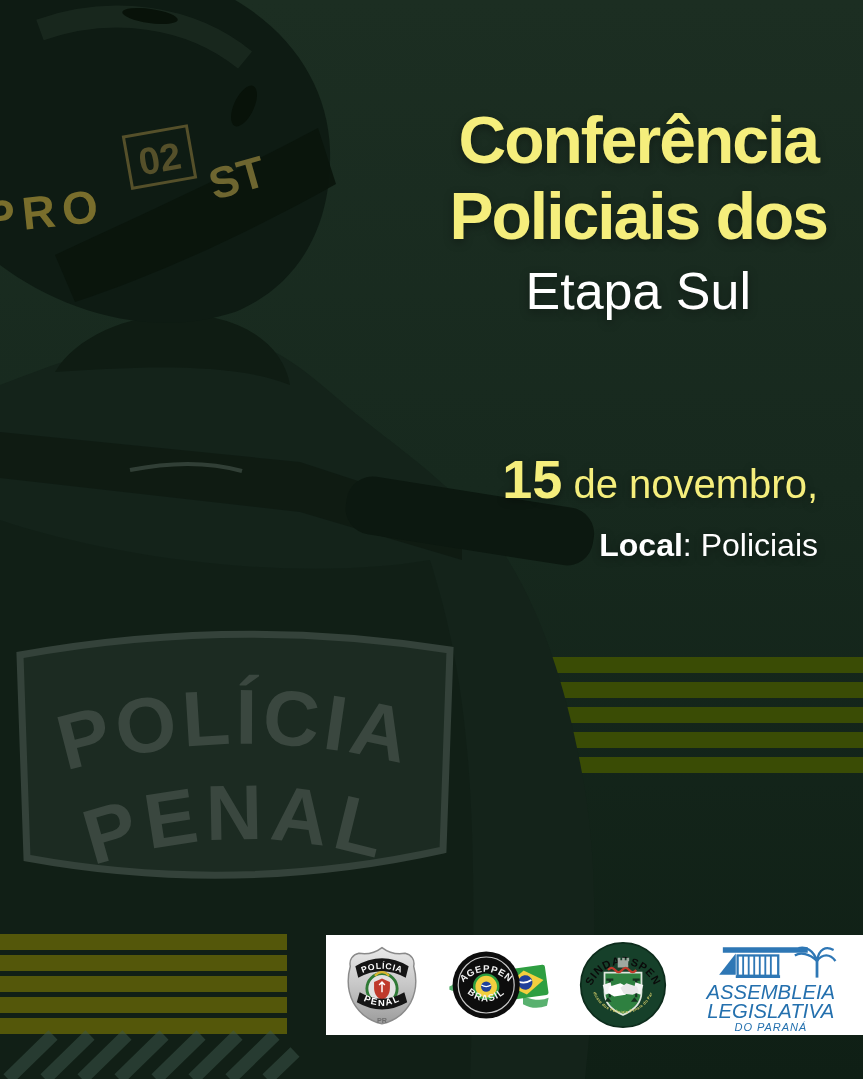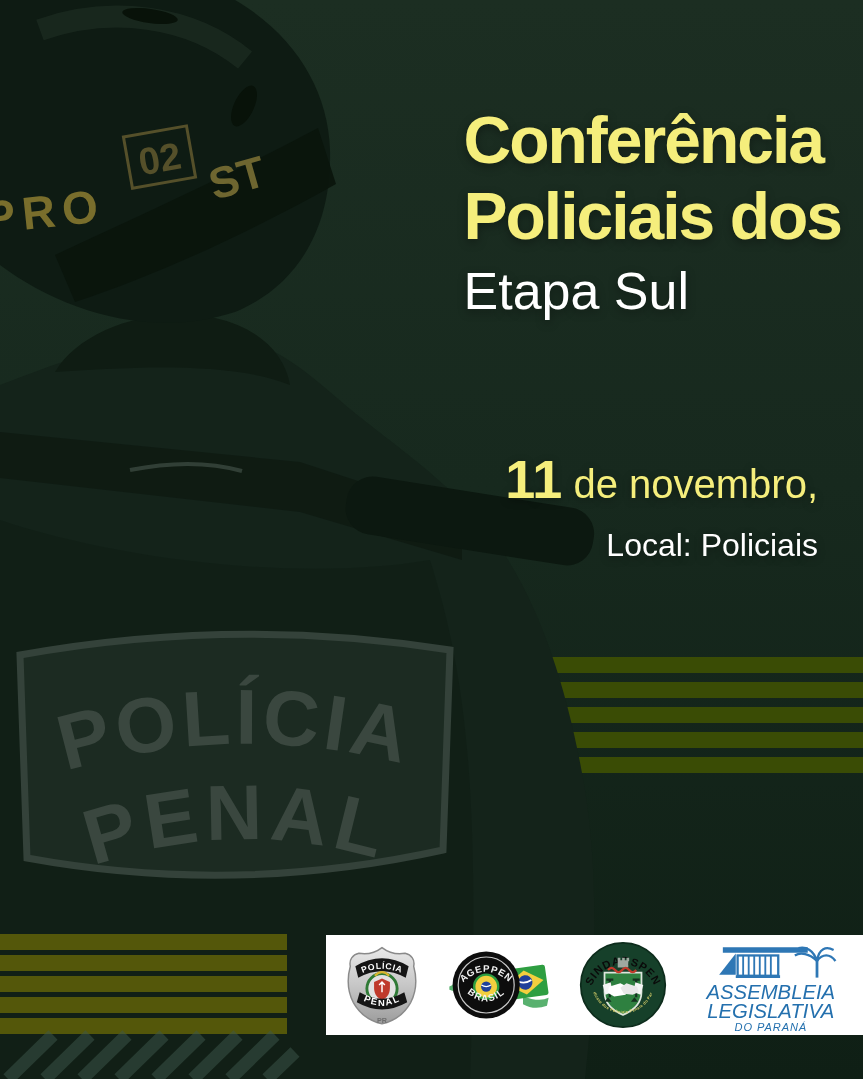--- a/index.html
+++ b/index.html
@@ -3,36 +3,36 @@
 <meta charset="utf-8">
 <style>
   html,body{margin:0;padding:0;background:#000;}
   .poster{
     position:relative;width:863px;height:1079px;overflow:hidden;
     font-family:"Liberation Sans","DejaVu Sans",sans-serif;
     background:#15261B;
   }
   .scene{position:absolute;left:0;top:0;width:863px;height:1079px;display:block;}
   .title-block{
-    position:absolute;top:102px;right:22px;text-align:left;
+    position:absolute;top:102px;right:36px;text-align:center;
     color:#F5EE7C;font-weight:bold;font-size:66px;line-height:76px;letter-spacing:-2px;
     text-shadow:0 3px 10px rgba(0,0,0,0.35);
   }
   .subtitle{
     margin-top:8px;color:#FFFFFF;font-weight:normal;font-size:52px;
     line-height:58px;letter-spacing:0;
   }
   .date-block{
     position:absolute;top:452px;right:45px;text-align:right;
     color:#F5EE7C;font-size:40px;line-height:54px;
     text-shadow:0 2px 8px rgba(0,0,0,0.35);
   }
   .date-line .big{font-size:54px;font-weight:bold;}
   .location-line{margin-top:14px;color:#FFFFFF;font-size:32px;line-height:40px;}
-  .location-line .bold{font-weight:normal;}
+  .location-line .bold{font-weight:bold;}
   .logo-bar{
     position:absolute;left:326px;top:935px;width:537px;height:100px;
     background:#FFFFFF;display:flex;align-items:center;justify-content:space-around;
     padding:0 6px;box-sizing:border-box;
   }
   .logo-bar svg{flex:0 0 auto;display:block;}
   text{font-family:"Liberation Sans","DejaVu Sans",sans-serif;}
 </style>
 </head>
 <body>
@@ -121,21 +121,21 @@
     </g>
   </svg>
 
   <div class="title-block">
     <div>Conferência</div>
     <div>Policiais dos</div>
     <div class="subtitle">Etapa Sul</div>
   </div>
 
   <div class="date-block">
-    <div class="date-line"><span class="big">11</span><span> de novembro,</span></div>
+    <div class="date-line"><span class="big">15</span><span> de novembro,</span></div>
     <div class="location-line"><span class="bold">Local</span><span>: Policiais</span></div>
   </div>
 
   <div class="logo-bar">
 
     <svg width="72" height="86" viewBox="0 0 100 112">
       <defs>
         <linearGradient id="silver" x1="0" y1="0" x2="0" y2="1">
           <stop offset="0" stop-color="#E9E9E9"></stop>
             <stop offset="0.5" stop-color="#C6C6C6"></stop>

